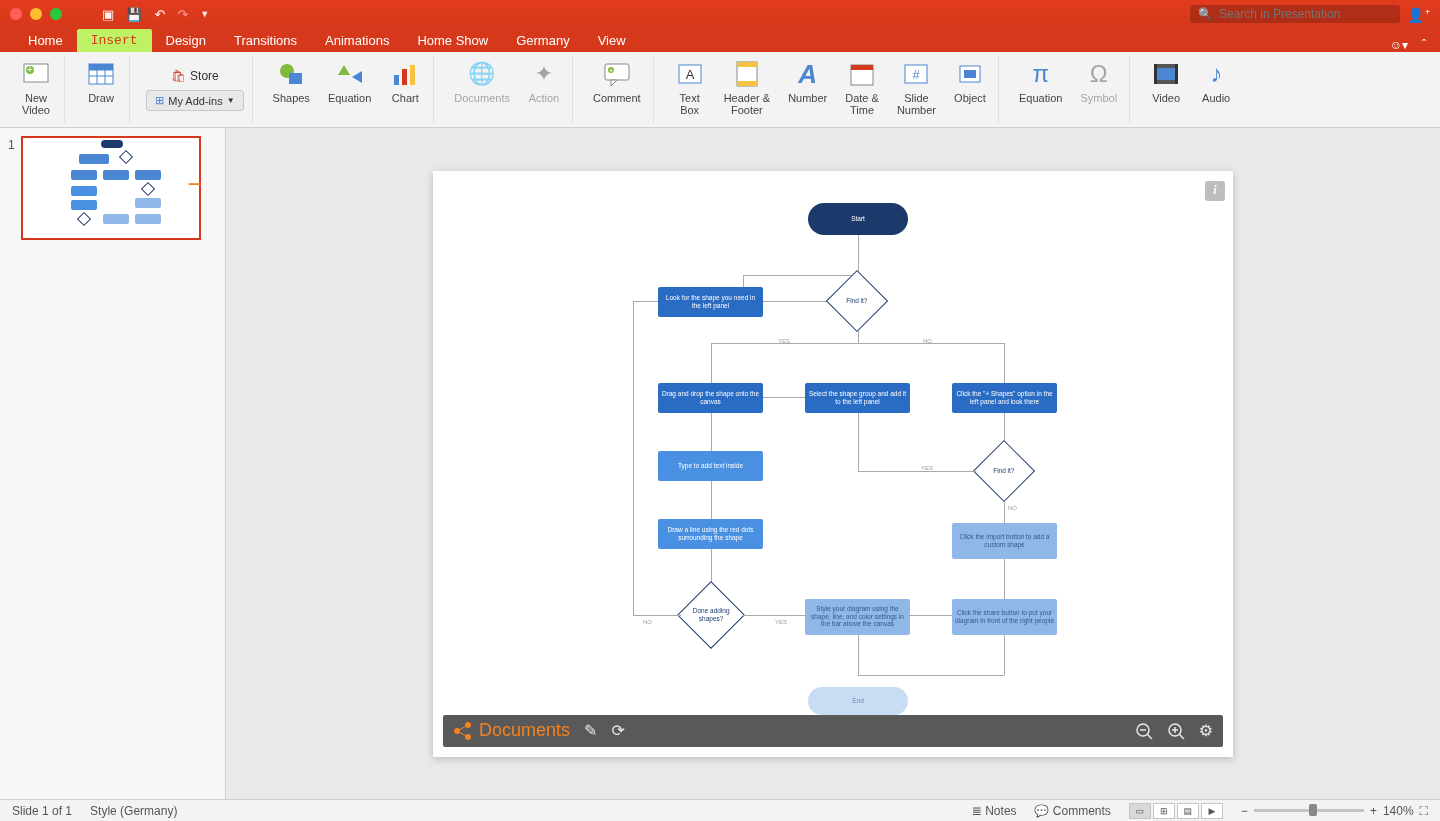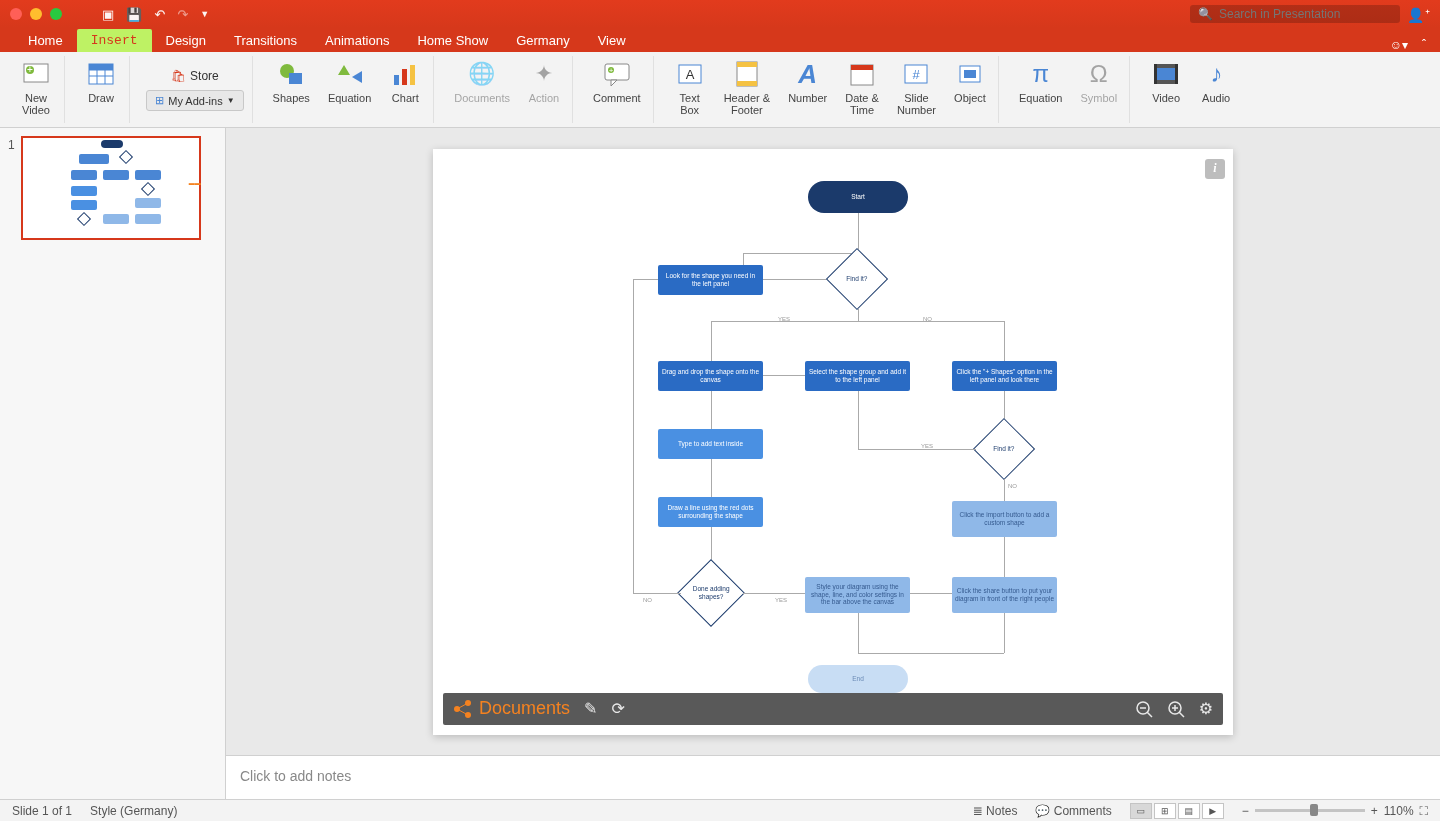--- a/index.html
+++ b/index.html
@@ -438,21 +438,20 @@
                 <circle cx="8" cy="8" r="6" fill="none" stroke="#e8e8e8" stroke-width="1.5"></circle>
                 <line x1="12" y1="12" x2="17" y2="17" stroke="#e8e8e8" stroke-width="1.5"></line>
                 <line x1="5" y1="8" x2="11" y2="8" stroke="#e8e8e8" stroke-width="1.5"></line>
                 <line x1="8" y1="5" x2="8" y2="11" stroke="#e8e8e8" stroke-width="1.5"></line>
               </svg>
             </span>
           <span class="tic">⚙</span>
         </div>
       </div>
     </div>
-    <div class="notes">Click to add notes</div>
   </div>
 </div>
 
 <div class="status-bar">
   <span>Slide 1 of 1</span>
   <span>Style (Germany)</span>
   <div class="sp"></div>
   <span>≣ <span>Notes</span></span>
   <span>💬 <span>Comments</span></span>
   <div class="view-btns">
@@ -460,16 +459,16 @@
     <span>⊞</span>
     <span>▤</span>
     <span>▶</span>
   </div>
   <div class="zoom">
     <span>−</span>
     <div class="zoom-track">
         <div class="zoom-thumb"></div>
       </div>
     <span>+</span>
-    <span>110%</span>
+    <span>140%</span>
     <span>⛶</span>
   </div>
 </div>
 
 </body></html>

